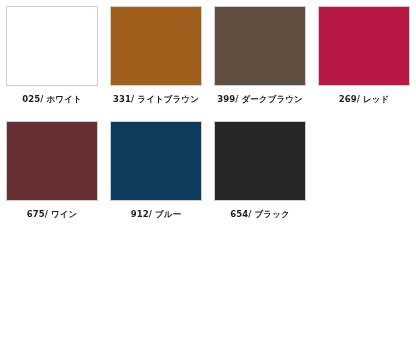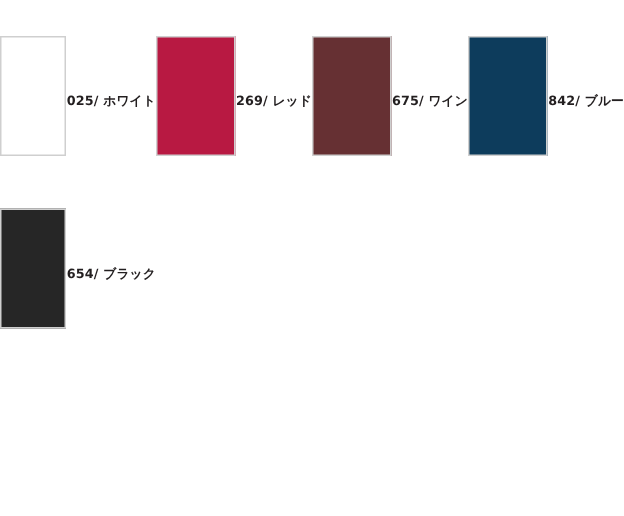--- a/index.html
+++ b/index.html
@@ -17,21 +17,21 @@
     display: grid;
     grid-template-columns: repeat(4, 104px);
     grid-template-rows: repeat(3, 115px);
     padding: 6px 0 0 0;
     box-sizing: border-box;
   }
   .swatch-cell {
     width: 104px;
     height: 115px;
     display: flex;
-    flex-direction: row;
+    flex-direction: column;
     align-items: center;
   }
   .swatch-chip {
     width: 92px;
     height: 80px;
     box-sizing: border-box;
     border: 1px solid #cfcfcf;
   }
   .swatch-label {
     margin-top: 9px;
@@ -48,37 +48,45 @@
 <body>
 
 <div id="swatch-grid">
 
   <div class="swatch-cell">
     <div class="swatch-chip" style="background-color: rgb(255, 255, 255);"></div>
     <div class="swatch-label">025/ ホワイト</div>
   </div>
 
 
+  <div class="swatch-cell">
+    <div class="swatch-chip" style="background-color: rgb(160, 95, 29);"></div>
+    <div class="swatch-label">331/ ライトブラウン</div>
+  </div>
 
 
 
+  <div class="swatch-cell">
+    <div class="swatch-chip" style="background-color: rgb(94, 79, 66);"></div>
+    <div class="swatch-label">399/ ダークブラウン</div>
+  </div>
 
   <div class="swatch-cell">
     <div class="swatch-chip" style="background-color: rgb(184, 25, 66);"></div>
     <div class="swatch-label">269/ レッド</div>
   </div>
 
   <div class="swatch-cell">
     <div class="swatch-chip" style="background-color: rgb(102, 48, 51);"></div>
     <div class="swatch-label">675/ ワイン</div>
   </div>
 
   <div class="swatch-cell">
     <div class="swatch-chip" style="background-color: rgb(13, 60, 92);"></div>
-    <div class="swatch-label">842/ ブルー</div>
+    <div class="swatch-label">912/ ブルー</div>
   </div>
 
   <div class="swatch-cell">
     <div class="swatch-chip" style="background-color: rgb(38, 38, 38);"></div>
     <div class="swatch-label">654/ ブラック</div>
   </div>
 
 </div>
 
 </body></html>

